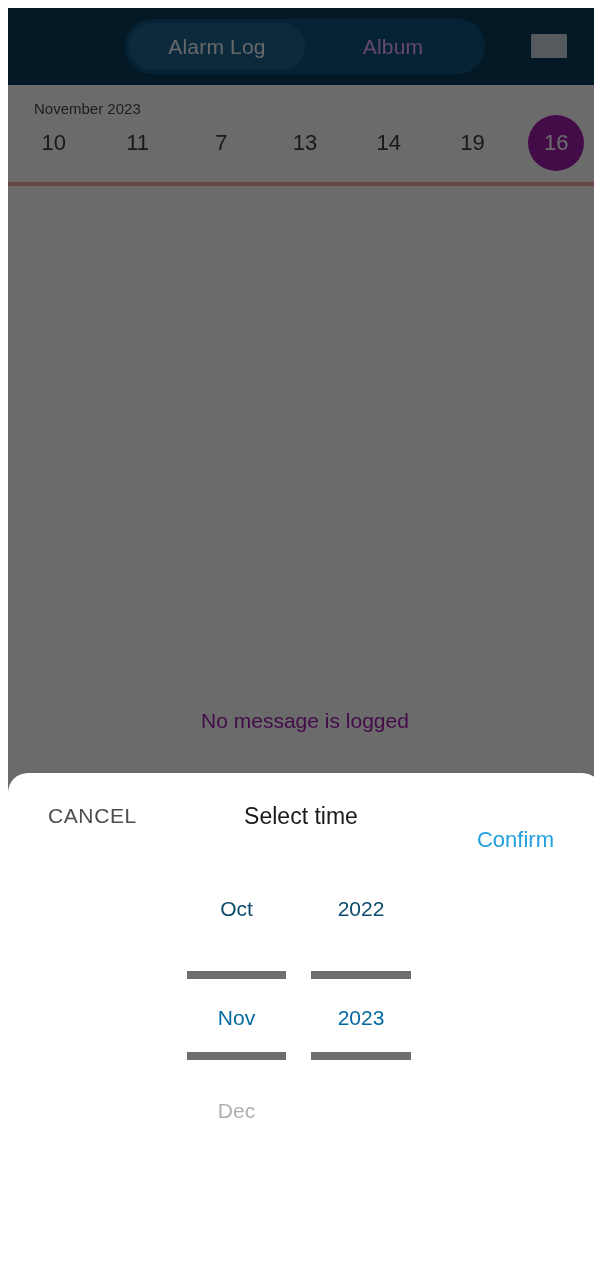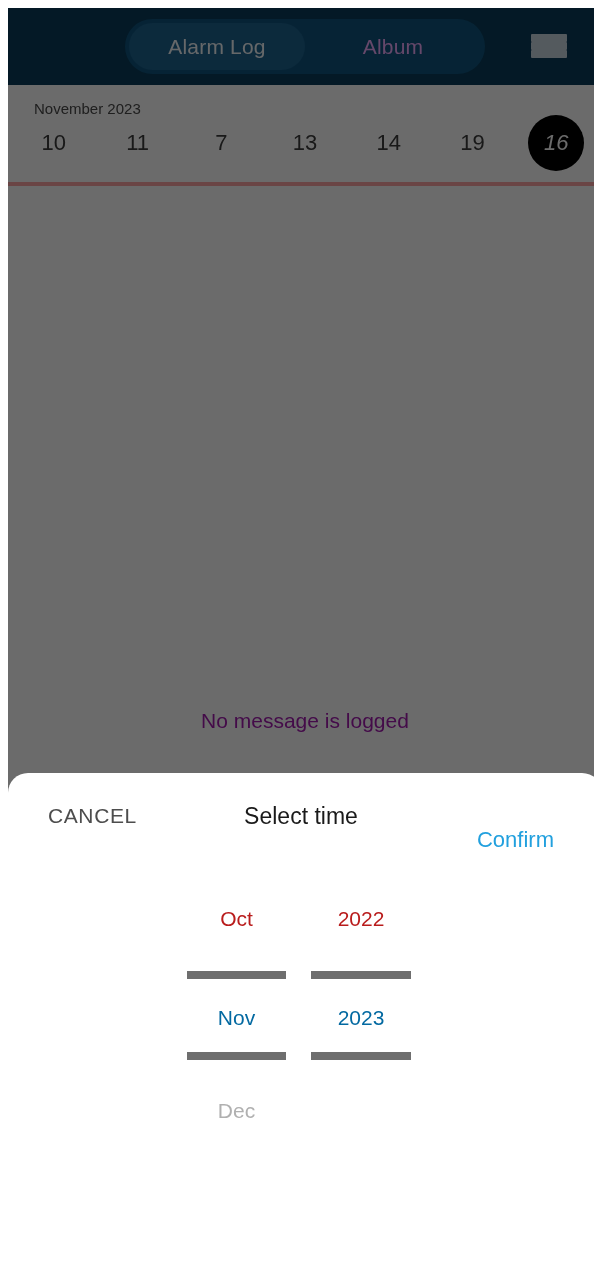--- a/index.html
+++ b/index.html
@@ -112,23 +112,22 @@
   }
   .day .pill {
     display: flex;
     align-items: center;
     justify-content: center;
     width: 56px;
     height: 56px;
     border-radius: 50%;
   }
   .day.selected .pill {
-    background: #000000;
+    background: #a21caf;
     color: #ffffff;
-    font-style: italic;
   }
 
   .empty-state {
     position: absolute;
     left: 0;
     top: 697px;
     width: 594px;
     text-align: center;
     font-size: 21px;
     color: #a21caf;
@@ -203,21 +202,21 @@
   .wheel-row {
     position: absolute;
     left: 0;
     width: 100%;
     text-align: center;
     font-size: 21px;
     line-height: 30px;
   }
   .wheel.month .wheel-row { width: 99px; }
 
-  .wheel-row.prev { top: 41px;  color: #b91c1c; }
+  .wheel-row.prev { top: 31px;  color: #0c4a6e; }
   .wheel-row.sel  { top: 140px; color: #0369a1; }
   .wheel-row.next { top: 233px; color: #b0b0b0; }
 
   .wheel-line {
     position: absolute;
     left: 0;
     height: 3px;
     background: #6e6e6e;
   }
   .wheel.month .wheel-line { width: 99px; }

